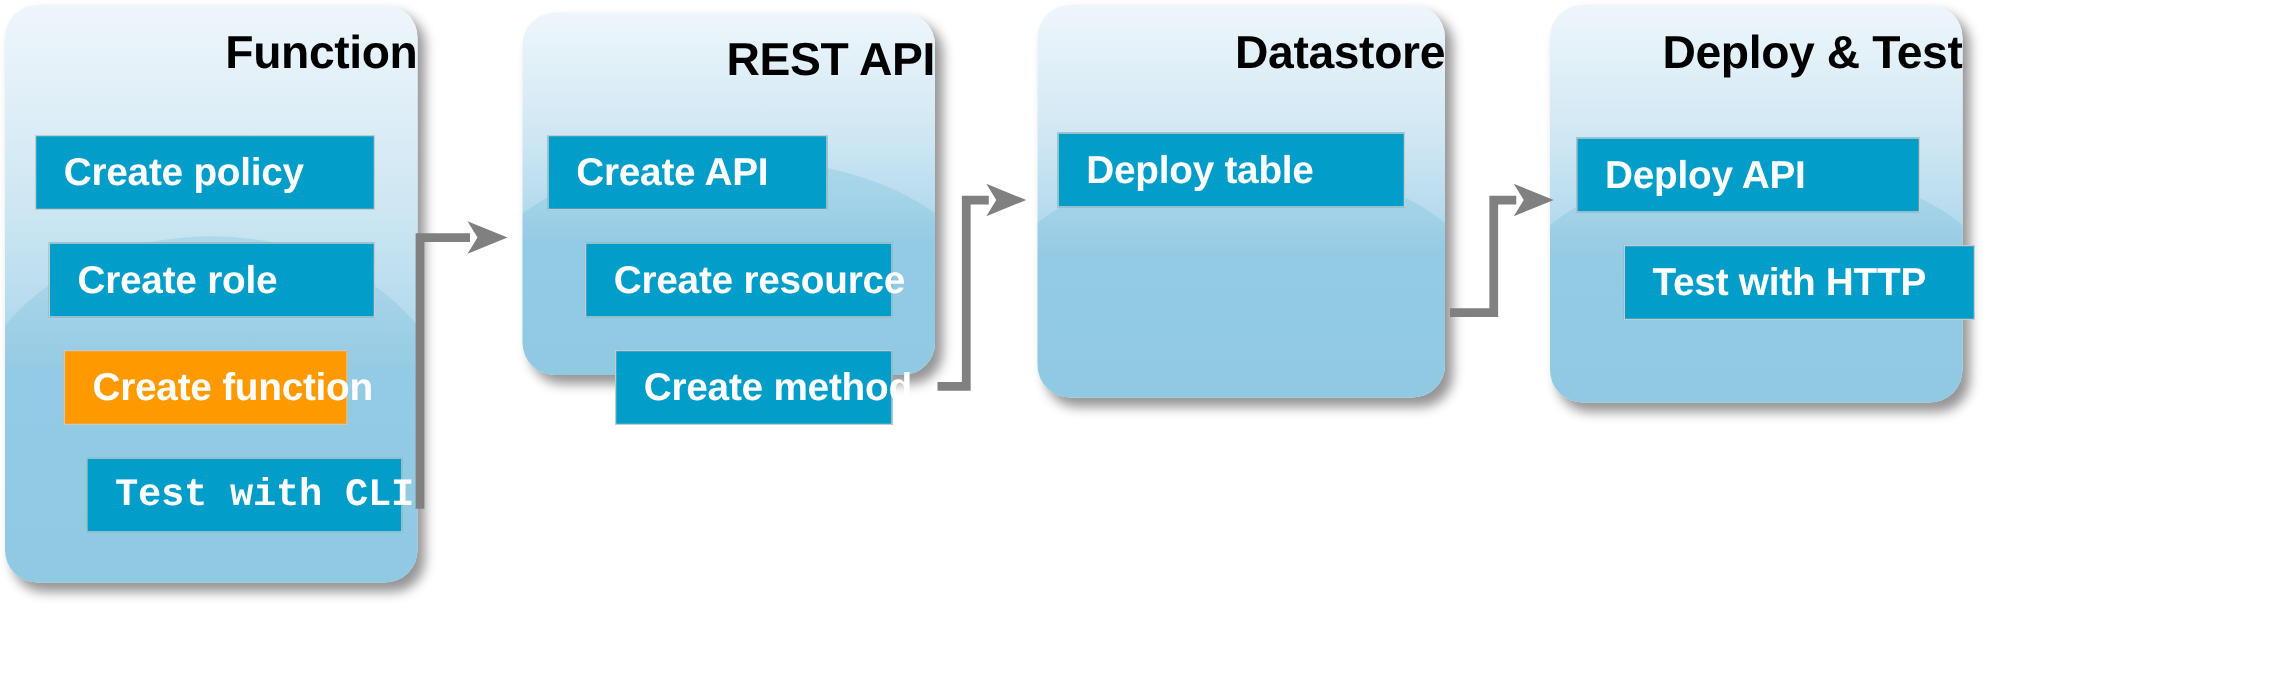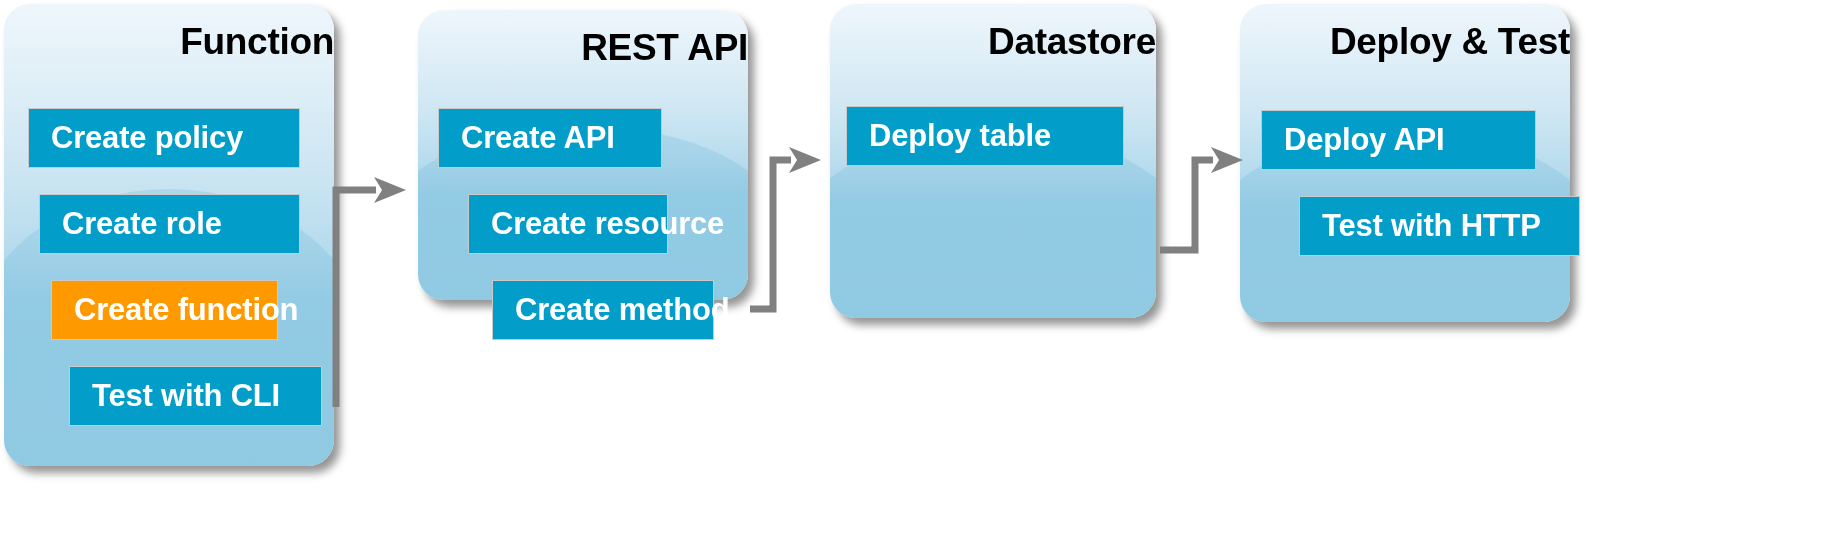--- a/index.html
+++ b/index.html
@@ -95,31 +95,31 @@
   </div>
   <div class="chip" style="left:28px; top:108px; width:272px; background:#029dc8;">
     <span>Create policy</span>
   </div>
   <div class="chip" style="left:39px; top:194px; width:261px; background:#029dc8;">
     <span>Create role</span>
   </div>
   <div class="chip" style="left:51px; top:280px; width:227px; background:#ff9900;">
     <span>Create function</span>
   </div>
-  <div class="chip" style="left:69px; top:366px; width:253px; background:#029dc8;">
+  <div class="chip" style="left:69px; top:366px; width:253px; background:#029dc8;font-family:Liberation Mono, monospace;">
     <span>Test with CLI</span>
   </div>
 
   <div class="panel" style="left:418px; top:10px; width:330px; height:290px;">
     <div class="panel-title">REST API</div>
   </div>
   <div class="chip" style="left:438px; top:108px; width:224px; background:#029dc8;">
     <span>Create API</span>
   </div>
-  <div class="chip" style="left:468px; top:194px; width:200px; background:#029dc8;">
+  <div class="chip" style="left:468px; top:194px; width:246px; background:#029dc8;">
     <span>Create resource</span>
   </div>
   <div class="chip" style="left:492px; top:280px; width:222px; background:#029dc8;">
     <span>Create method</span>
   </div>
 
   <div class="panel" style="left:830px; top:4px; width:326px; height:314px;">
     <div class="panel-title">Datastore</div>
   </div>
   <div class="chip" style="left:846px; top:106px; width:278px; background:#029dc8;">

